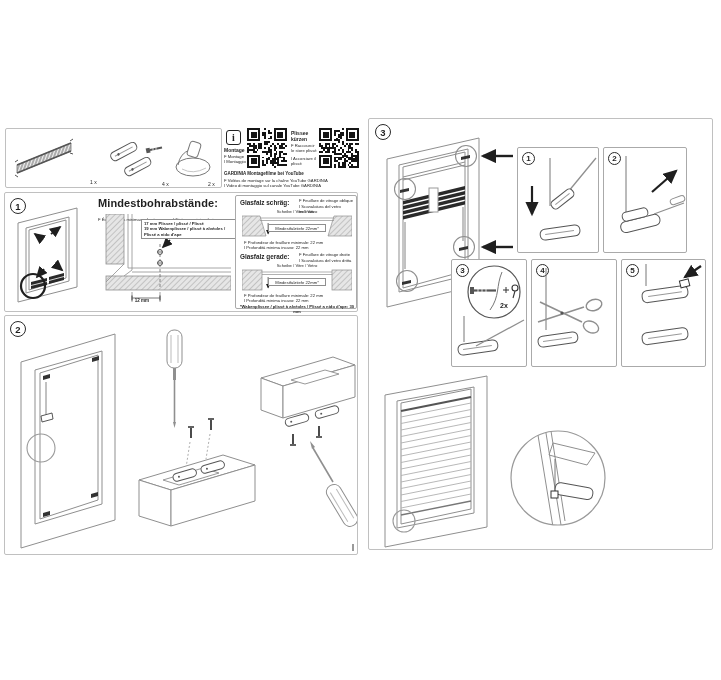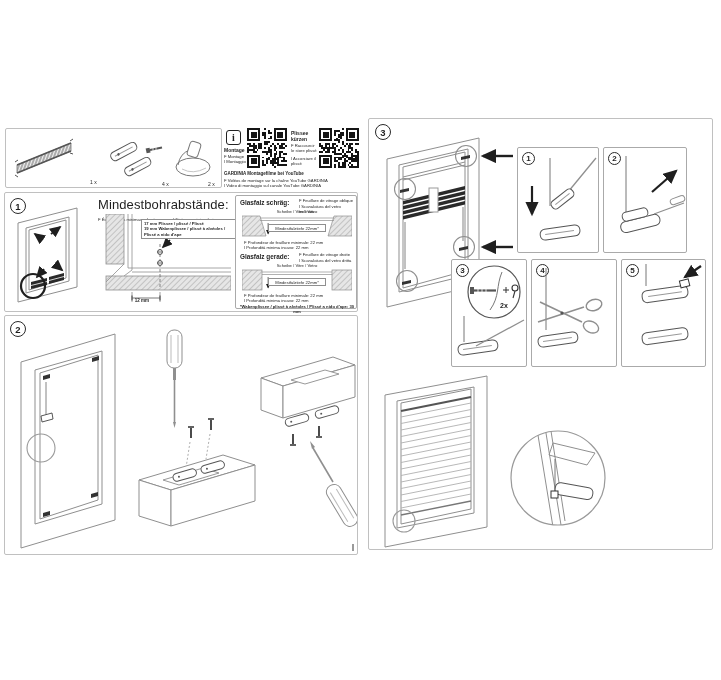--- a/index.html
+++ b/index.html
@@ -4,21 +4,21 @@
 <style>
   *{box-sizing:border-box;margin:0;padding:0}
   html,body{width:721px;height:680px;background:#fff;font-family:"Liberation Sans",sans-serif;color:#1f1f1f}
   body{position:relative;overflow:hidden}
   .abs{position:absolute}
   .box{border:1px solid #c0c0c0;border-radius:2px;background:#fff}
   .panel{border:1px solid #aaaaaa;border-radius:2px;background:#fff}
   .num{border:1.3px solid #2a2a2a;border-radius:50%;display:flex;align-items:center;justify-content:center;font-weight:bold;background:#fff}
   .num.big{width:16px;height:16px;font-size:9.5px}
   .num.small{width:13px;height:13px;font-size:8px}
-  .h1{font-size:13px;font-weight:normal;letter-spacing:.1px}
+  .h1{font-size:11px;font-weight:bold;letter-spacing:.1px}
   .h2{font-size:6.4px;font-weight:bold}
   .t5{font-size:5px;line-height:1.25}
   .t45{font-size:4.5px;line-height:1.25}
   .t42{font-size:4.2px;line-height:1.3}
   .b{font-weight:bold}
   .c{text-align:center}
   .qr{background:#fff}
   .lblbox{border:1px solid #8f8f8f;background:#fff;padding:1px 2px;font-size:4.2px;font-weight:bold;line-height:1.25}
   svg{display:block}
 </style>

